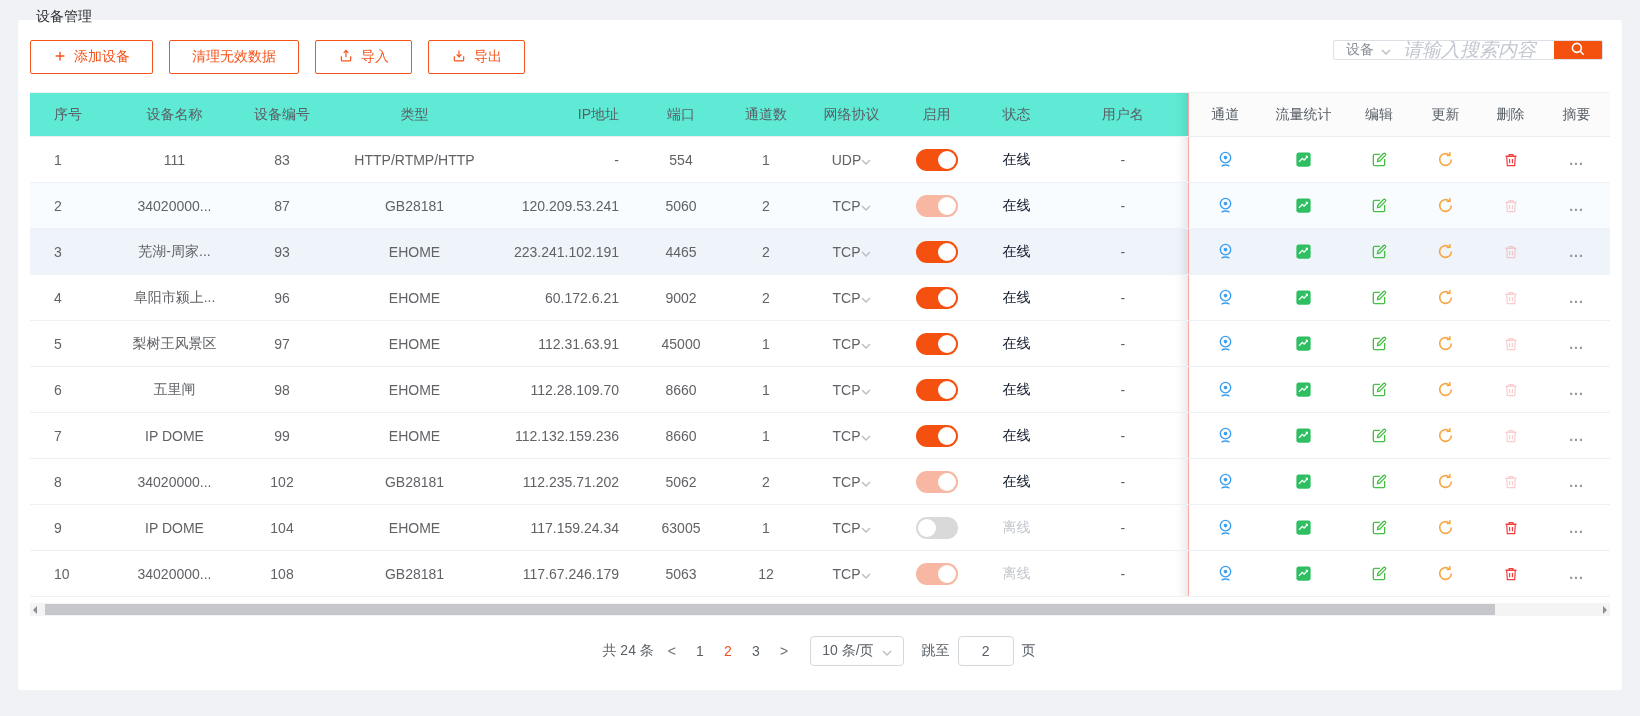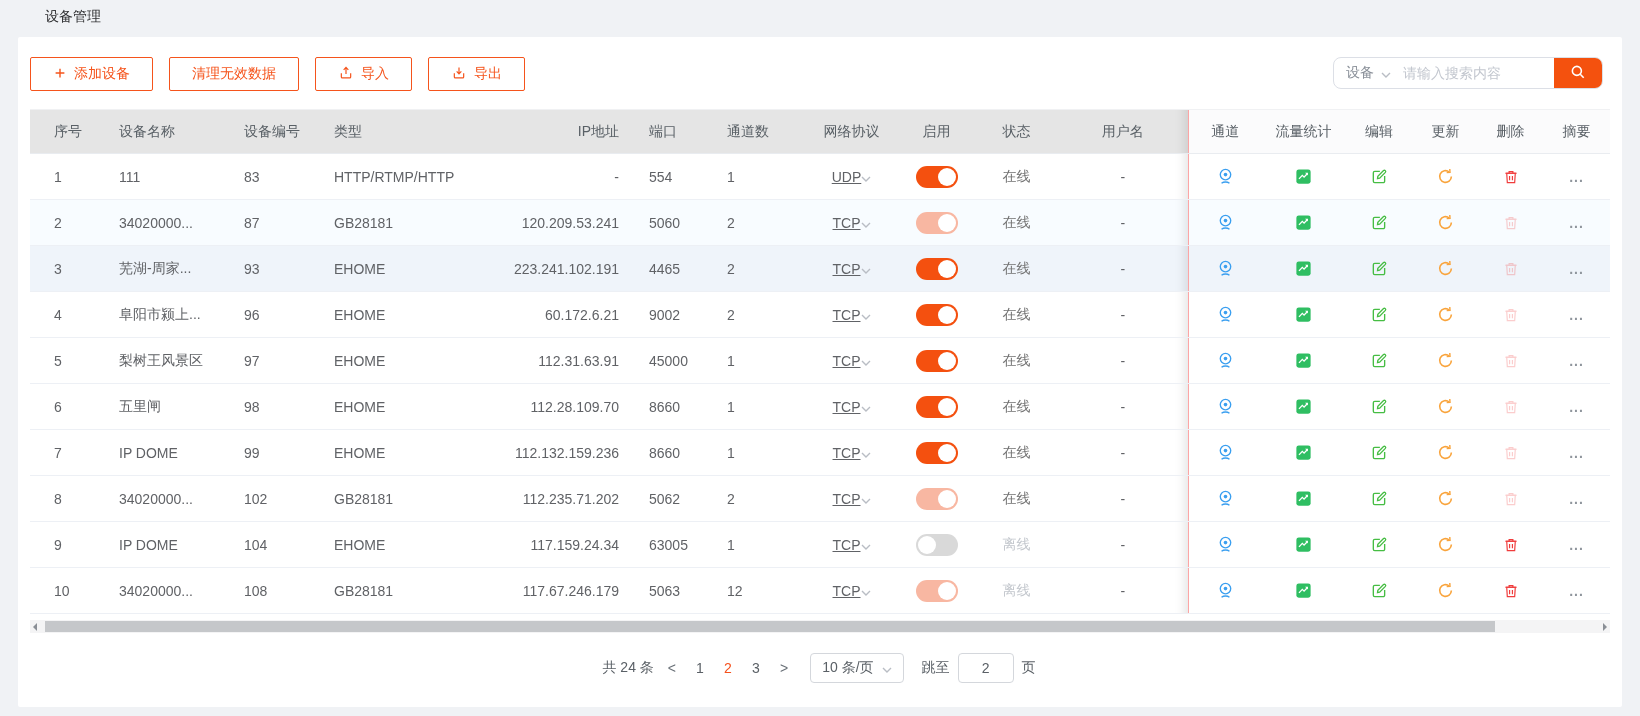--- a/index.html
+++ b/index.html
@@ -1,58 +1,58 @@
 <!DOCTYPE html>
 <html><head>
 <meta charset="utf-8">
 <style>
   * { margin:0; padding:0; box-sizing:border-box; }
   html,body { width:1640px; height:716px; overflow:hidden; background:#f0f2f5;
               font-family:"Liberation Sans", sans-serif; font-size:14px; color:#606266; }
-  .page-title { height:37px; line-height:32px; padding-left:45px; font-size:14px; color:#303133; }
+  .page-title { height:20px; line-height:32px; padding-left:36px; font-size:14px; color:#303133; }
   .card { margin:0 18px; height:670px; background:#fff; border-radius:2px; padding:20px 14px 0 12px; }
 
   
   .toolbar { position:relative; height:34px; margin-bottom:18px; }
   .tb-left { display:flex; align-items:center; }
   .tb-btn { display:inline-flex; align-items:center; justify-content:center; gap:7px; height:16px;
             padding:16px 22px; margin-right:16px; background:#fff; border:1px solid #f5541c; border-radius:2px;
             color:#f5541c; font-size:14px; cursor:pointer; font-family:inherit; }
-  .search-group { position:absolute; right:5px; top:0; width:270px; height:32px; border:1px solid #dcdfe6;
-                  border-radius:8px; display:flex; align-items:stretch; overflow:hidden; background:#fff; }
+  .search-group { position:absolute; right:5px; top:0; width:270px; height:20px; border:1px solid #dcdfe6;
+                  border-radius:2px; display:flex; align-items:stretch; overflow:hidden; background:#fff; }
   .search-select { display:flex; align-items:center; gap:7px; padding:0 6px 0 12px; color:#8a9099; cursor:pointer; }
-  .search-input { flex:1; border:none; outline:none; font-size:14px; color:#0f766e; padding:0 6px; min-width:0;
-                  font-family:inherit; }
+  .search-input { flex:1; border:none; outline:none; font-size:19px; color:#0f766e; padding:0 6px; min-width:0;
+                  font-family:inherit;font-style:italic; }
   .search-input::placeholder { color:#c3c7cf; }
   .search-btn { width:48px; border:none; background:#f4510e; display:flex; align-items:center; justify-content:center; cursor:pointer; }
 
   
   table { width:1580px; border-collapse:collapse; table-layout:fixed; }
-  thead th { height:44px; background:#e5e5e5; font-weight:400; color:#596066; font-size:14px;
+  thead th { height:44px; background:#5eead4; font-weight:400; color:#596066; font-size:14px;
              border-bottom:1px solid #e9ecf0; border-top:1px solid #f0f1f3; }
   tbody td { height:46px; border-bottom:1px solid #edf0f5; font-size:14px; color:#606266; background:#fff; }
   tr.hl-light td { background:#f8fcff; }
   tr.hl-strong td { background:#eff4fa; }
-  .ta-l { text-align:left; padding-left:14px; }
+  .ta-l { text-align:center; padding-left:14px; }
   .ta-l1 { text-align:left; padding-left:24px; }
   .ta-r { text-align:right; padding-right:16px; }
   .ta-c { text-align:center; }
   th.fxh { background:#fbfbfc; }
   .fx1 { border-left:1px solid #fca5a5; }
   .shadow-r { box-shadow:inset -14px 0 12px -12px rgba(0,0,0,.13); }
   .name-cell { white-space:nowrap; overflow:hidden; }
 
-  .proto { display:inline-flex; align-items:center; cursor:pointer;text-decoration:underline; }
+  .proto { display:inline-flex; align-items:center; cursor:pointer; }
   .toggle { display:inline-block; width:42px; height:22px; border-radius:11px; position:relative;
             background:#f4500f; vertical-align:middle; cursor:pointer; }
   .toggle .knob { position:absolute; top:2px; right:2px; width:18px; height:18px; border-radius:50%; background:#fff; }
   .toggle.faded { background:#f8b7a2; }
   .toggle.off { background:#d9d9d9; }
   .toggle.off .knob { left:2px; right:auto; }
-  .status { color:#737373; }
+  .status { color:#0f172a; }
   .status.offline { color:#c3c7cd; }
   .icon-btn { display:inline-flex; align-items:center; justify-content:center; cursor:pointer; vertical-align:middle; }
   .del.disabled { opacity:.25; }
   .dots { color:#8f959c; letter-spacing:1px; font-weight:bold; cursor:pointer; }
 
   
   .hscroll { position:relative; width:1580px; height:13px; background:#f4f4f5; margin-top:6px; cursor:pointer; }
   .hthumb { position:absolute; top:1px; bottom:1px; left:15px; right:115px; background:#c5c7ca; }
   .harr { position:absolute; top:3px; width:0; height:0; border:4px solid transparent; }
   .harr.left  { left:3px;  border-right-color:#8a8f96; border-left:none; }

